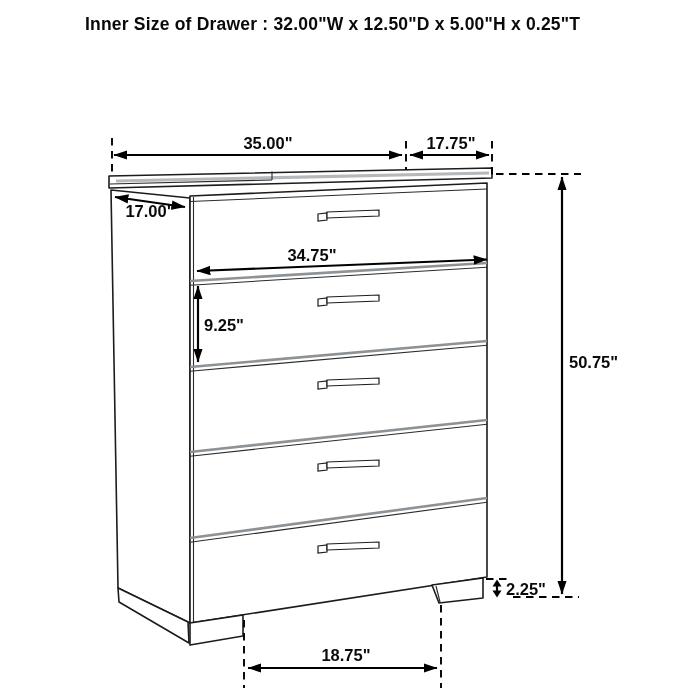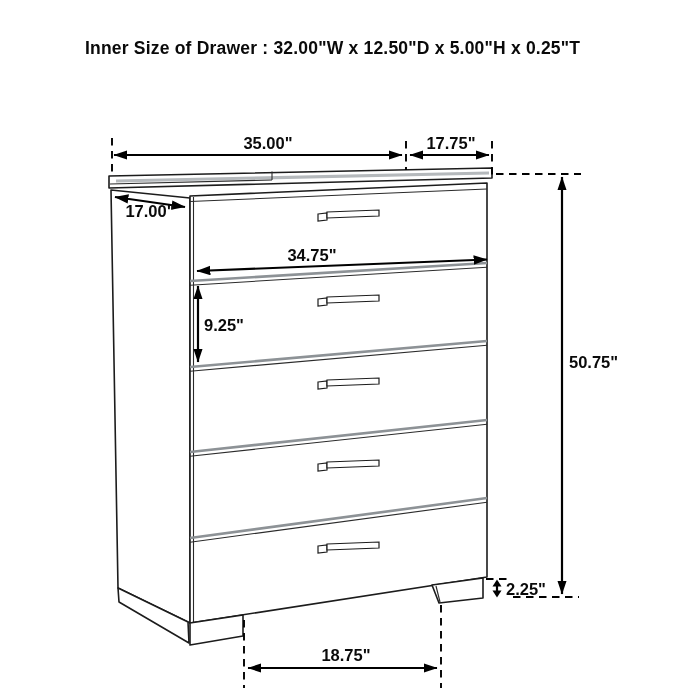--- a/index.html
+++ b/index.html
@@ -1,19 +1,19 @@
 <!DOCTYPE html>
 <html><head>
 <meta charset="utf-8">
 <style>
   html,body{margin:0;padding:0;background:#fff;}
   .stage{position:relative;width:700px;height:700px;background:#fff;overflow:hidden;
          font-family:"Liberation Sans",sans-serif;}
   .title{position:absolute;left:85px;top:14px;font-size:17.5px;font-weight:700;
-         color:#0a0a0a;white-space:nowrap;letter-spacing:.2px;margin-top:24px;}
+         color:#0a0a0a;white-space:nowrap;letter-spacing:.2px;}
   svg{position:absolute;left:0;top:0;}
   .ln   {stroke:#1c1c1c;stroke-width:1.6;fill:#ffffff;stroke-linejoin:round;}
   .thin {stroke:#2a2a2a;stroke-width:1.1;fill:none;}
   .shade{stroke:#b5b9bc;stroke-width:3.2;fill:none;}
   .divA {stroke:#8d9296;stroke-width:2.6;fill:none;}
   .divB {stroke:#2b2b2b;stroke-width:1.1;fill:none;}
   .dim  {stroke:#000;stroke-width:2.2;fill:none;}
   .dash {stroke:#000;stroke-width:1.9;fill:none;stroke-dasharray:7.5 5.5;}
   .lbl  {font:700 16.5px "Liberation Sans",sans-serif;fill:#0a0a0a;}
   .arrfill{fill:#000;stroke:none;}

